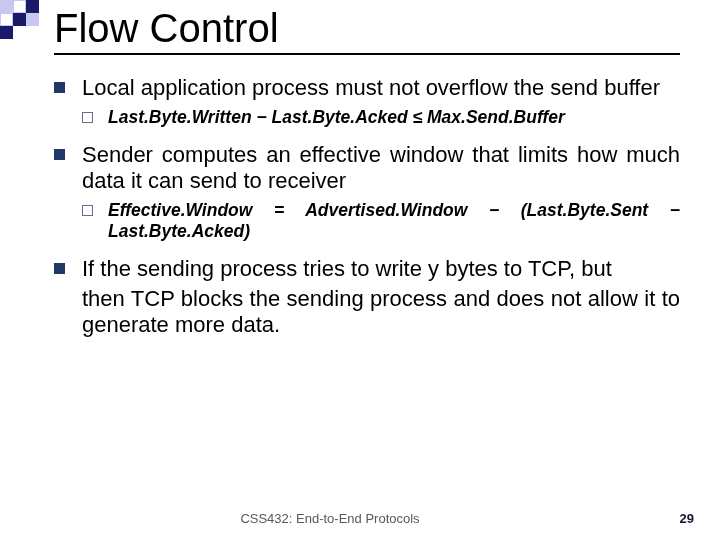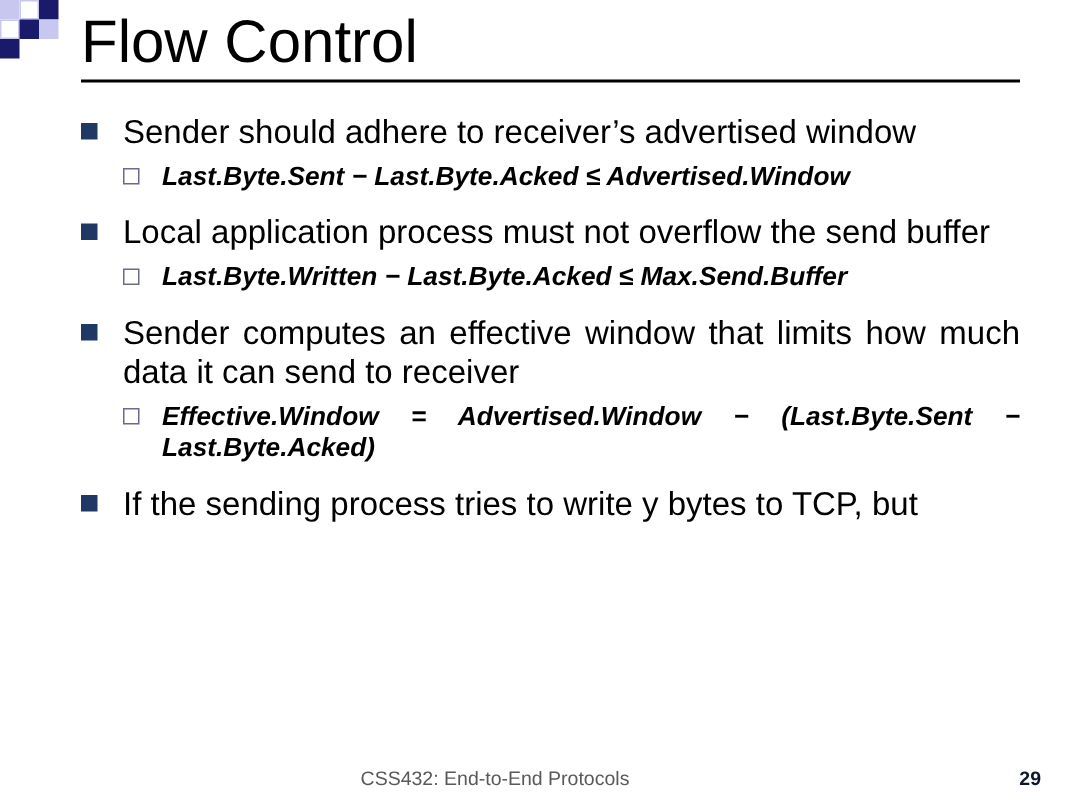--- a/index.html
+++ b/index.html
@@ -120,37 +120,32 @@
     <div class="sq" style="left: 0px; top: 26px; background: rgb(26, 26, 106);"></div>
   </div>
 
 <div class="slide">
   <div class="title-wrap">
     <h1>Flow Control</h1>
   </div>
 
   <ul class="lvl1">
     <li>
-      <span>Sender should adhere to receiver’s advertised window</span>
-      <ul class="lvl2">
-        <li>Last.Byte.Sent − Last.Byte.Acked ≤ Advertised.Window</li>
-      </ul>
-    </li>
-    <li>
       <span>Local application process must not overflow the send buffer</span>
       <ul class="lvl2">
         <li>Last.Byte.Written − Last.Byte.Acked ≤ Max.Send.Buffer</li>
       </ul>
     </li>
     <li>
       <span>Sender computes an effective window that limits how much data it can send to receiver</span>
       <ul class="lvl2">
         <li>Effective.Window = Advertised.Window − (Last.Byte.Sent − Last.Byte.Acked)</li>
       </ul>
     </li>
     <li>
       <span>If the sending process tries to write y bytes to TCP, but</span>
+      <div class="cont">then TCP blocks the sending process and does not allow it to generate more data.</div>
     </li>
   </ul>
 </div>
 
 <div class="footer">CSS432: End-to-End Protocols</div>
 <div class="pagenum">29</div>
 
 </body></html>

